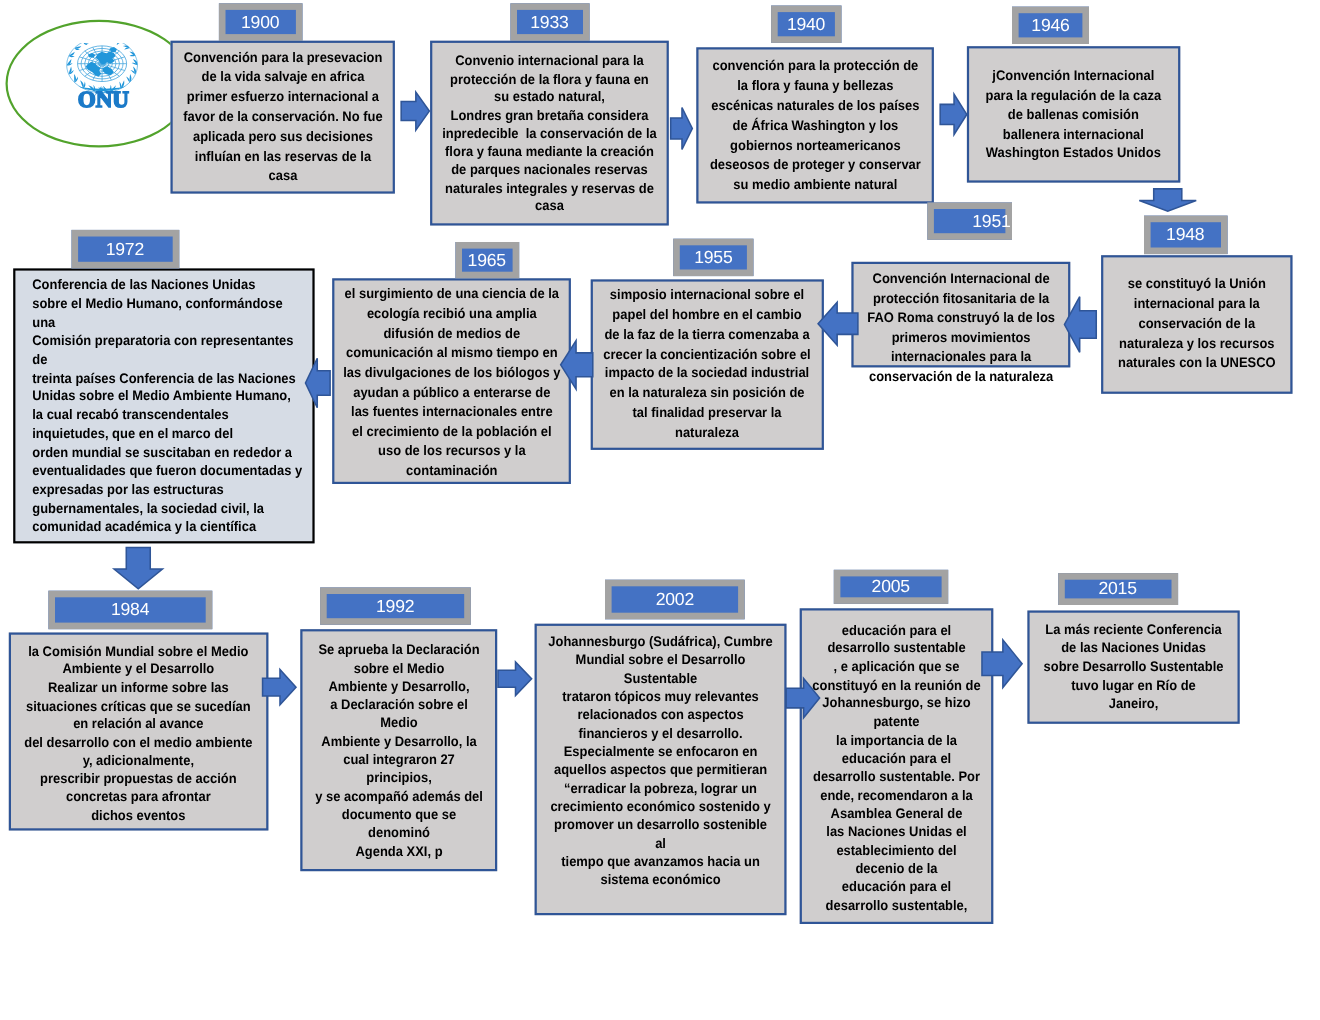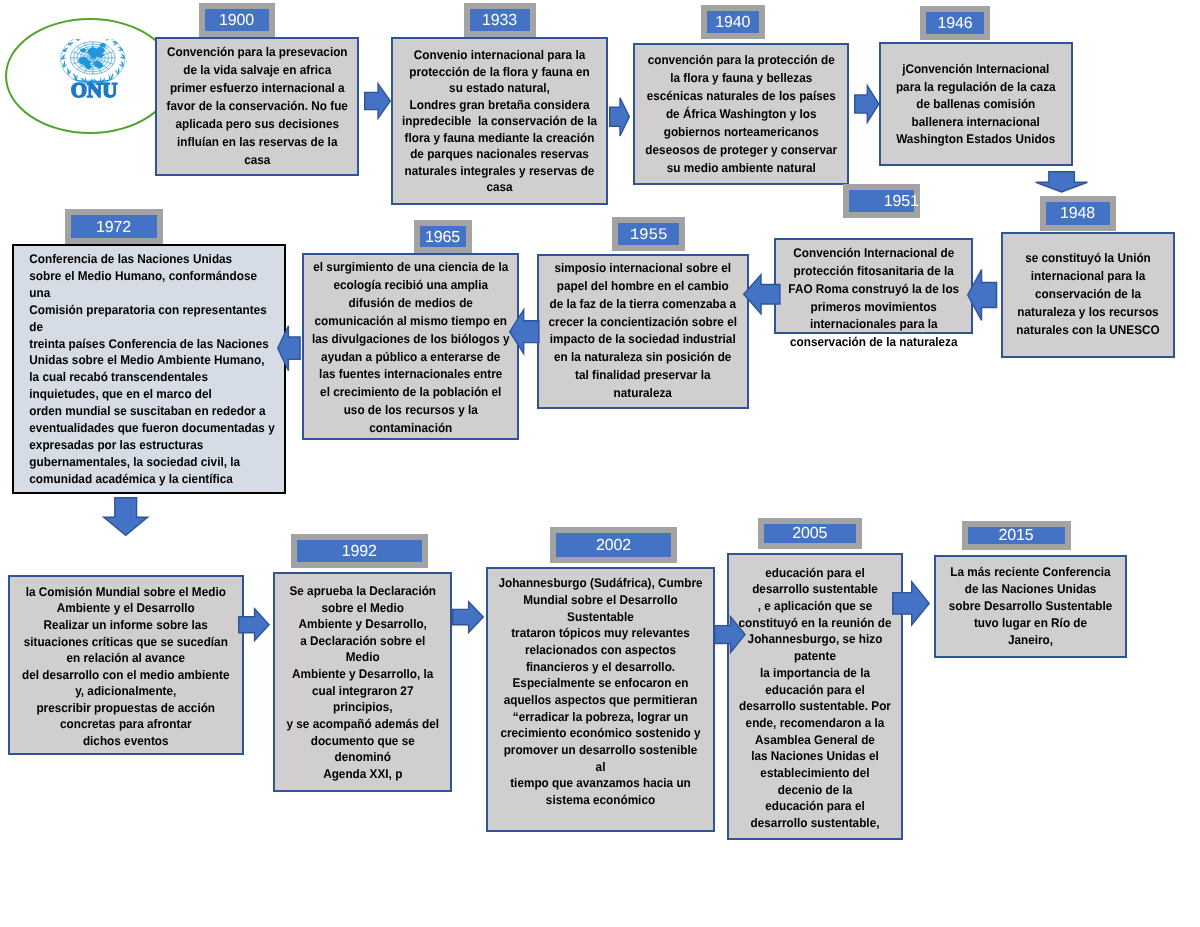--- a/index.html
+++ b/index.html
@@ -185,21 +185,21 @@
   <div class="card" style="left:773.5px;top:237.5px;width:199.5px;height:96px;padding-top:5.97px;">
       <div class="txt" style="line-height:17.72px;">
         <div class="ln">Convención Internacional de</div>
         <div class="ln">protección fitosanitaria de la</div>
         <div class="ln">FAO Roma construyó la de los</div>
         <div class="ln">primeros movimientos</div>
         <div class="ln">internacionales para la</div>
         <div class="ln">conservación de la naturaleza</div>
       </div>
     </div>
-  <div class="year-tag" style="left:612px;top:216.5px;width:73px;height:34.5px;font-family:Liberation Mono, monospace;">
+  <div class="year-tag" style="left:612px;top:216.5px;width:73px;height:34.5px;">
       <span>1955</span>
     </div>
   <div class="card" style="left:537px;top:253.5px;width:211.5px;height:155.5px;padding-top:4.15px;">
       <div class="txt" style="line-height:17.96px;">
         <div class="ln">simposio internacional sobre el</div>
         <div class="ln">papel del hombre en el cambio</div>
         <div class="ln">de la faz de la tierra comenzaba a</div>
         <div class="ln">crecer la concientización sobre el</div>
         <div class="ln">impacto de la sociedad industrial</div>
         <div class="ln">en la naturaleza sin posición de</div>
@@ -237,20 +237,23 @@
         <div class="ln">treinta países Conferencia de las Naciones</div>
         <div class="ln">Unidas sobre el Medio Ambiente Humano,</div>
         <div class="ln">la cual recabó transcendentales</div>
         <div class="ln">inquietudes, que en el marco del</div>
         <div class="ln">orden mundial se suscitaban en rededor a</div>
         <div class="ln">eventualidades que fueron documentadas y</div>
         <div class="ln">expresadas por las estructuras</div>
         <div class="ln">gubernamentales, la sociedad civil, la</div>
         <div class="ln">comunidad académica y la científica</div>
       </div>
+    </div>
+  <div class="year-tag" style="left:43.5px;top:536.5px;width:149.5px;height:35.5px;">
+      <span>1984</span>
     </div>
   <div class="card" style="left:8px;top:575px;width:235.5px;height:180px;padding-top:6.73px;">
       <div class="txt" style="line-height:16.6px;">
         <div class="ln">la Comisión Mundial sobre el Medio</div>
         <div class="ln">Ambiente y el Desarrollo</div>
         <div class="ln">Realizar un informe sobre las</div>
         <div class="ln">situaciones críticas que se sucedían</div>
         <div class="ln">en relación al avance</div>
         <div class="ln">del desarrollo con el medio ambiente</div>
         <div class="ln">y, adicionalmente,</div>

